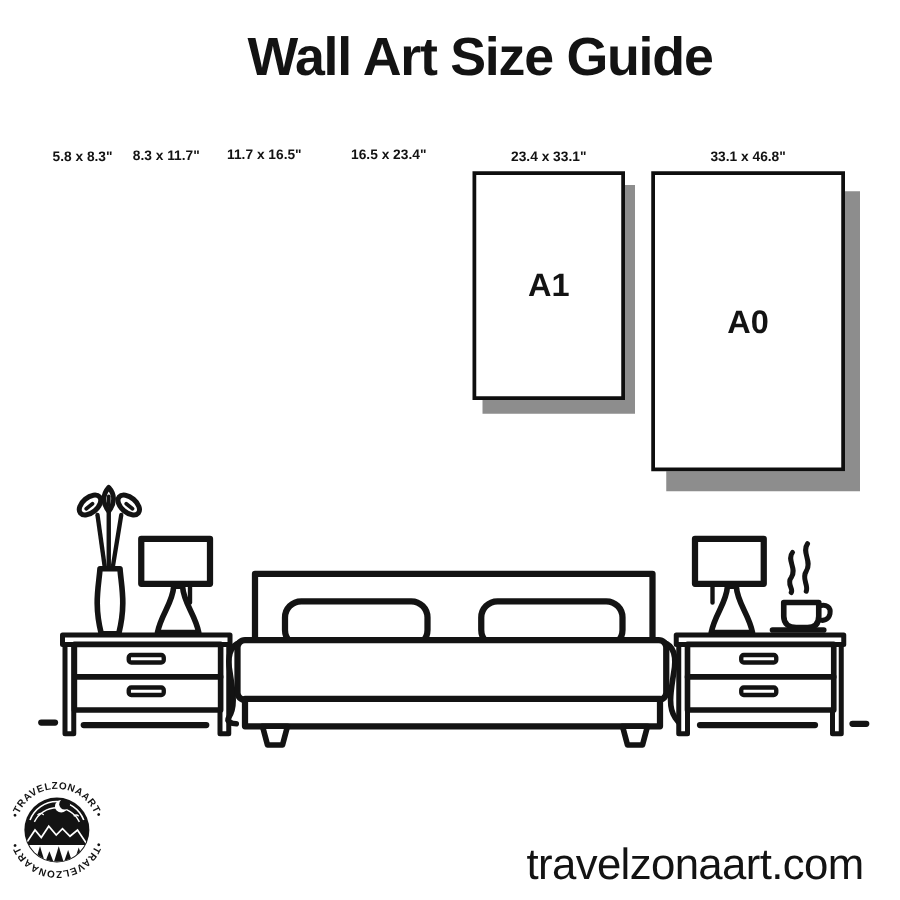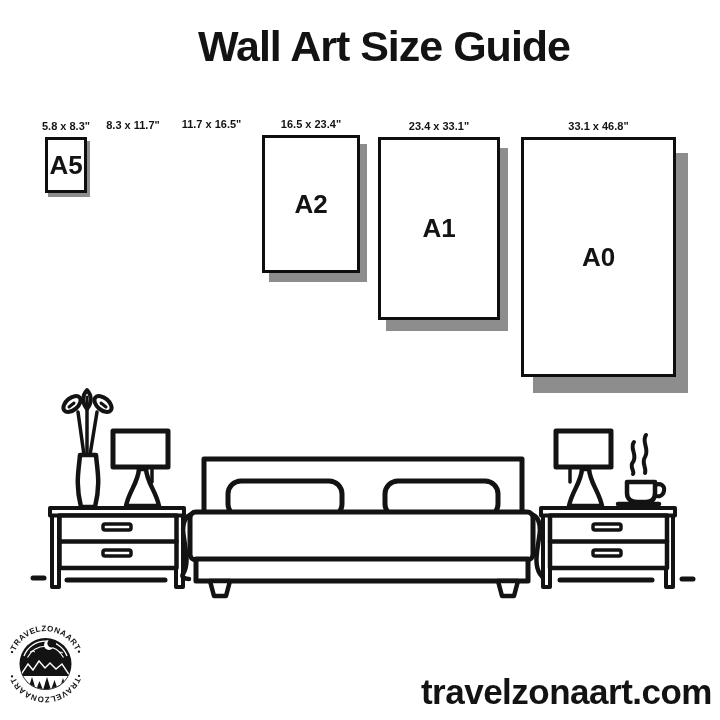--- a/index.html
+++ b/index.html
@@ -25,48 +25,42 @@
   .paper .letter{font-size:26px;font-weight:700;color:#131313;}
   .fa5{left:45px; top:119px; --w:42px; --h:56px; --sx:3px; --sy:4px;}
   .fa4{left:103px;top:118px; --w:60px; --h:72px; --sx:4px; --sy:5px;}
   .fa3{left:175px;top:117px; --w:73px; --h:107px;--sx:5px; --sy:6px;}
   .fa2{left:262px;top:117px; --w:98px; --h:138px;--sx:7px; --sy:9px;}
   .fa1{left:378px;top:119px; --w:122px;--h:183px;--sx:8px; --sy:11px;}
   .fa0{left:521px;top:119px; --w:155px;--h:240px;--sx:12px;--sy:16px;}
   .scene{position:absolute;left:0;top:385px;width:720px;height:230px;}
   .badge{position:absolute;left:3px;top:621px;width:85px;height:85px;}
   .website{
-    position:absolute;left:400px;top:672px;width:312px;text-align:right;
-    font-size:35px;font-weight:700;letter-spacing:-0.5px;color:#131313;
+    position:absolute;left:400px;top:672px;width:312px;text-align:center;
+    font-size:35px;font-weight:400;letter-spacing:-0.5px;color:#131313;
   }
 </style>
 </head>
 <body>
 
 <div>
 
   <div class="title">Wall Art Size Guide</div>
 
   <div class="frame-wrap fa5">
     <div class="dim">5.8 x 8.3"</div>
-    <div class="paper">
-      <span class="letter">A5</span>
-    </div>
   </div>
   <div class="frame-wrap fa4">
     <div class="dim">8.3 x 11.7"</div>
   </div>
   <div class="frame-wrap fa3">
     <div class="dim">11.7 x 16.5"</div>
   </div>
   <div class="frame-wrap fa2">
     <div class="dim">16.5 x 23.4"</div>
-    <div class="paper">
-      <span class="letter">A2</span>
-    </div>
   </div>
   <div class="frame-wrap fa1">
     <div class="dim">23.4 x 33.1"</div>
     <div class="paper">
       <span class="letter">A1</span>
     </div>
   </div>
   <div class="frame-wrap fa0">
     <div class="dim">33.1 x 46.8"</div>
     <div class="paper">

